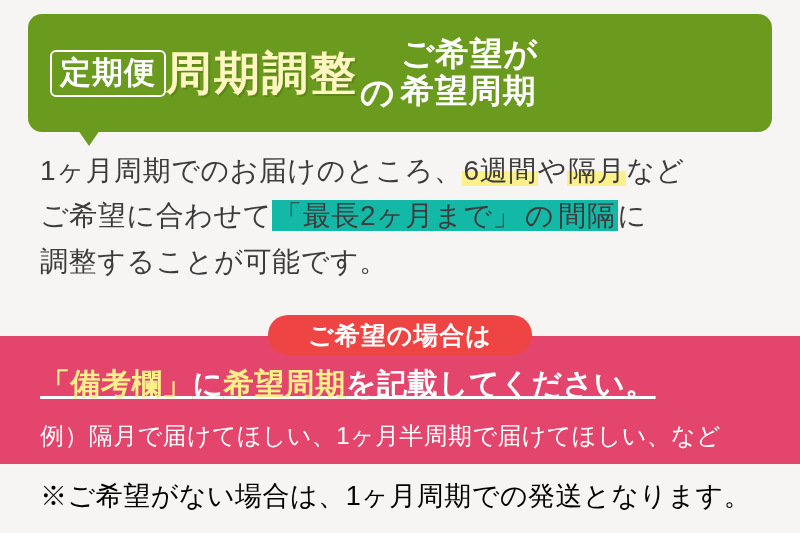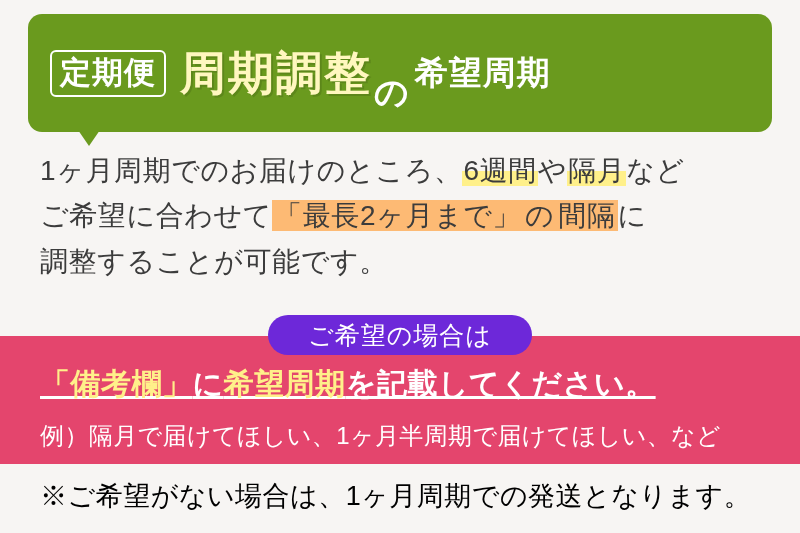--- a/index.html
+++ b/index.html
@@ -47,21 +47,20 @@
   .badge {
     flex: 0 0 auto;
     border: 2px solid #ffffff;
     border-radius: 6px;
     color: #ffffff;
     font-size: 31px;
     font-weight: bold;
     letter-spacing: 1px;
     padding: 5px 8px 7px 8px;
     line-height: 1;
-    margin-right: 14px;
   }
   .headline-main {
     flex: 0 0 auto;
     color: #fff7bf;
     font-size: 46px;
     font-weight: bold;
     letter-spacing: 2px;
     line-height: 1;
     text-shadow: 2px 2px 0 rgba(0,0,0,0.12);
   }
@@ -97,36 +96,36 @@
     line-height: 1.62;
     letter-spacing: 0.6px;
     white-space: nowrap;
   }
   .para .ln { display: block; }
   .hl-yellow {
     background: linear-gradient(transparent 52%, #fff08a 52%);
     padding: 0 1px;
   }
   .hl-solid {
-    background: #fdba74;
+    background: #14b8a6;
     padding: 0 2px;
   }
 
   
   .dark-label {
     position: absolute;
     left: 268px;
     top: 315px;
     width: 264px;
     height: 40px;
-    background: #6d28d9;
+    background: #ef4444;
     border-radius: 20px;
     color: #ffffff;
     font-size: 25px;
-    font-weight: normal;
+    font-weight: bold;
     letter-spacing: 1px;
     display: flex;
     align-items: center;
     justify-content: center;
     box-sizing: border-box;
     z-index: 3;
   }
 
   
   .pink-band {
@@ -175,20 +174,21 @@
 </head>
 <body>
 
 <div class="page">
 
   <div class="banner">
     <span class="badge">定期便</span>
     <span class="headline-main">周期調整</span>
     <span class="headline-no">の</span>
     <span class="headline-sub">
+      <span class="lineA">ご希望が</span>
       <span class="lineB">希望周期</span>
     </span>
   </div>
   <div class="banner-tail"></div>
 
   <div class="para">
     <span class="ln"><span>1ヶ月周期でのお届けのところ、</span><span class="hl-yellow">6週間</span><span>や</span><span class="hl-yellow">隔月</span><span>など</span></span>
     <span class="ln"><span>ご希望に合わせて</span><span class="hl-solid">「最長2ヶ月まで」</span><span class="hl-solid">の</span><span class="hl-solid">間隔</span><span>に</span></span>
     <span class="ln">調整することが可能です。</span>
   </div>

